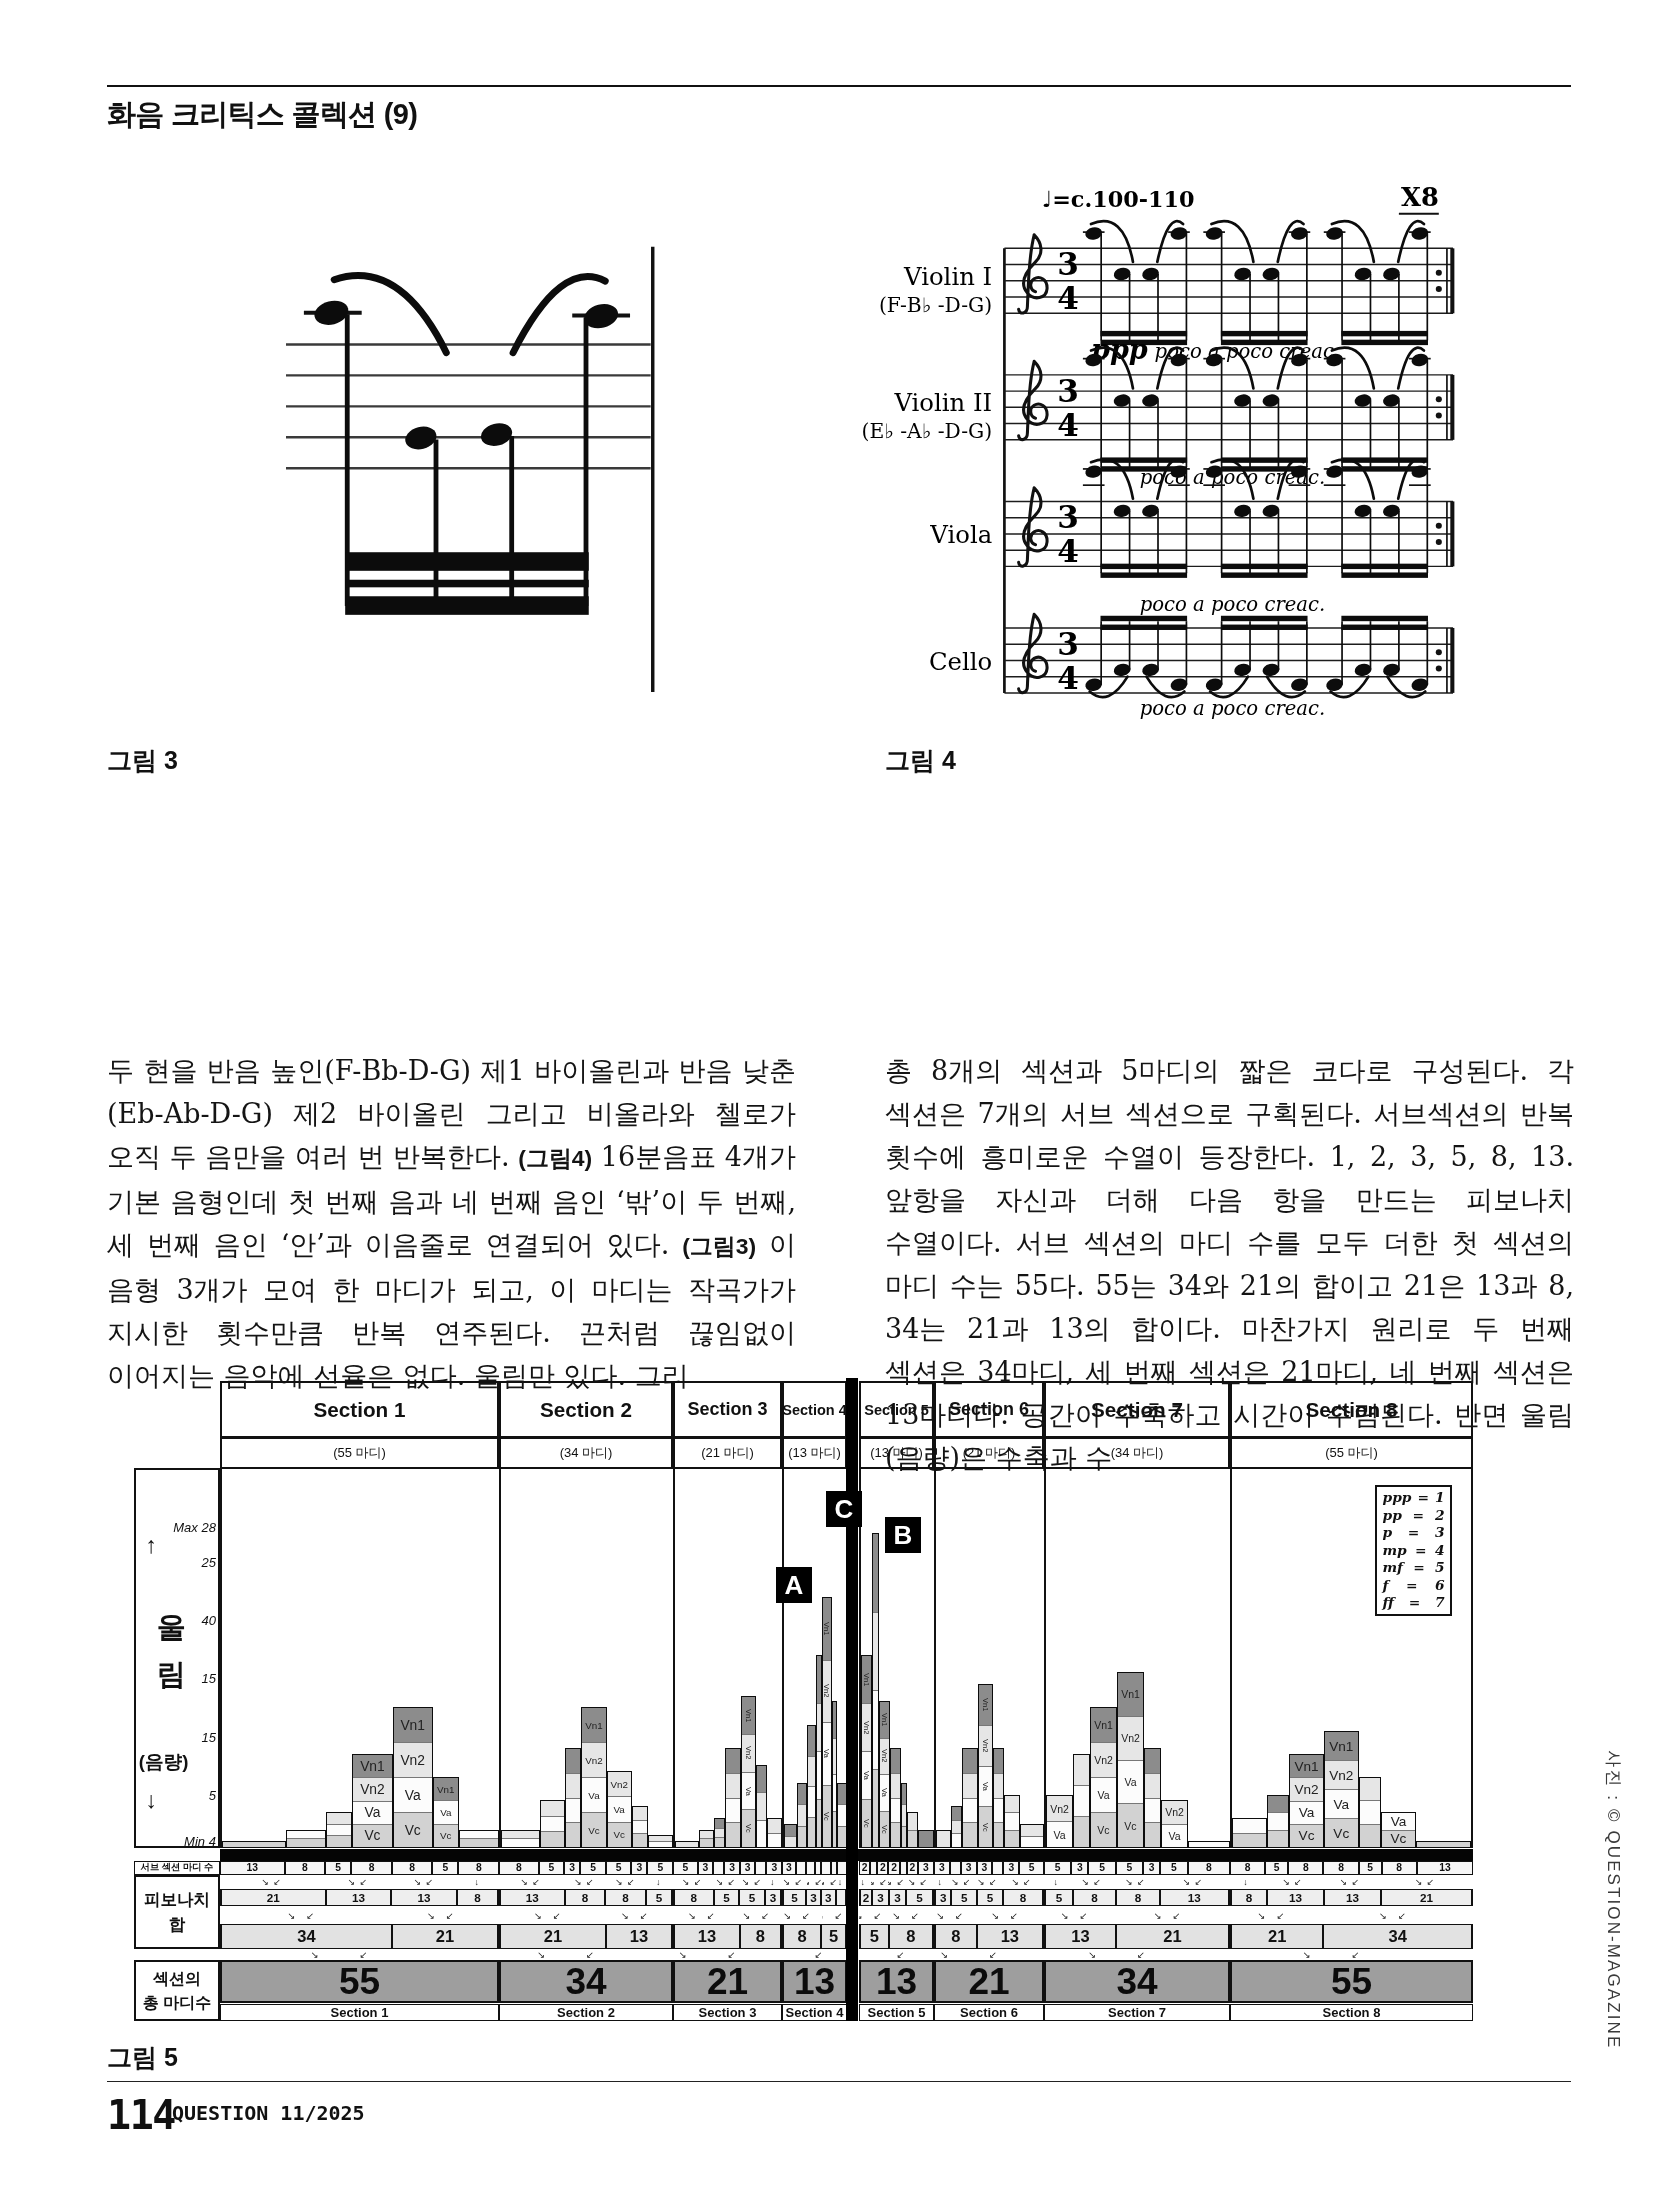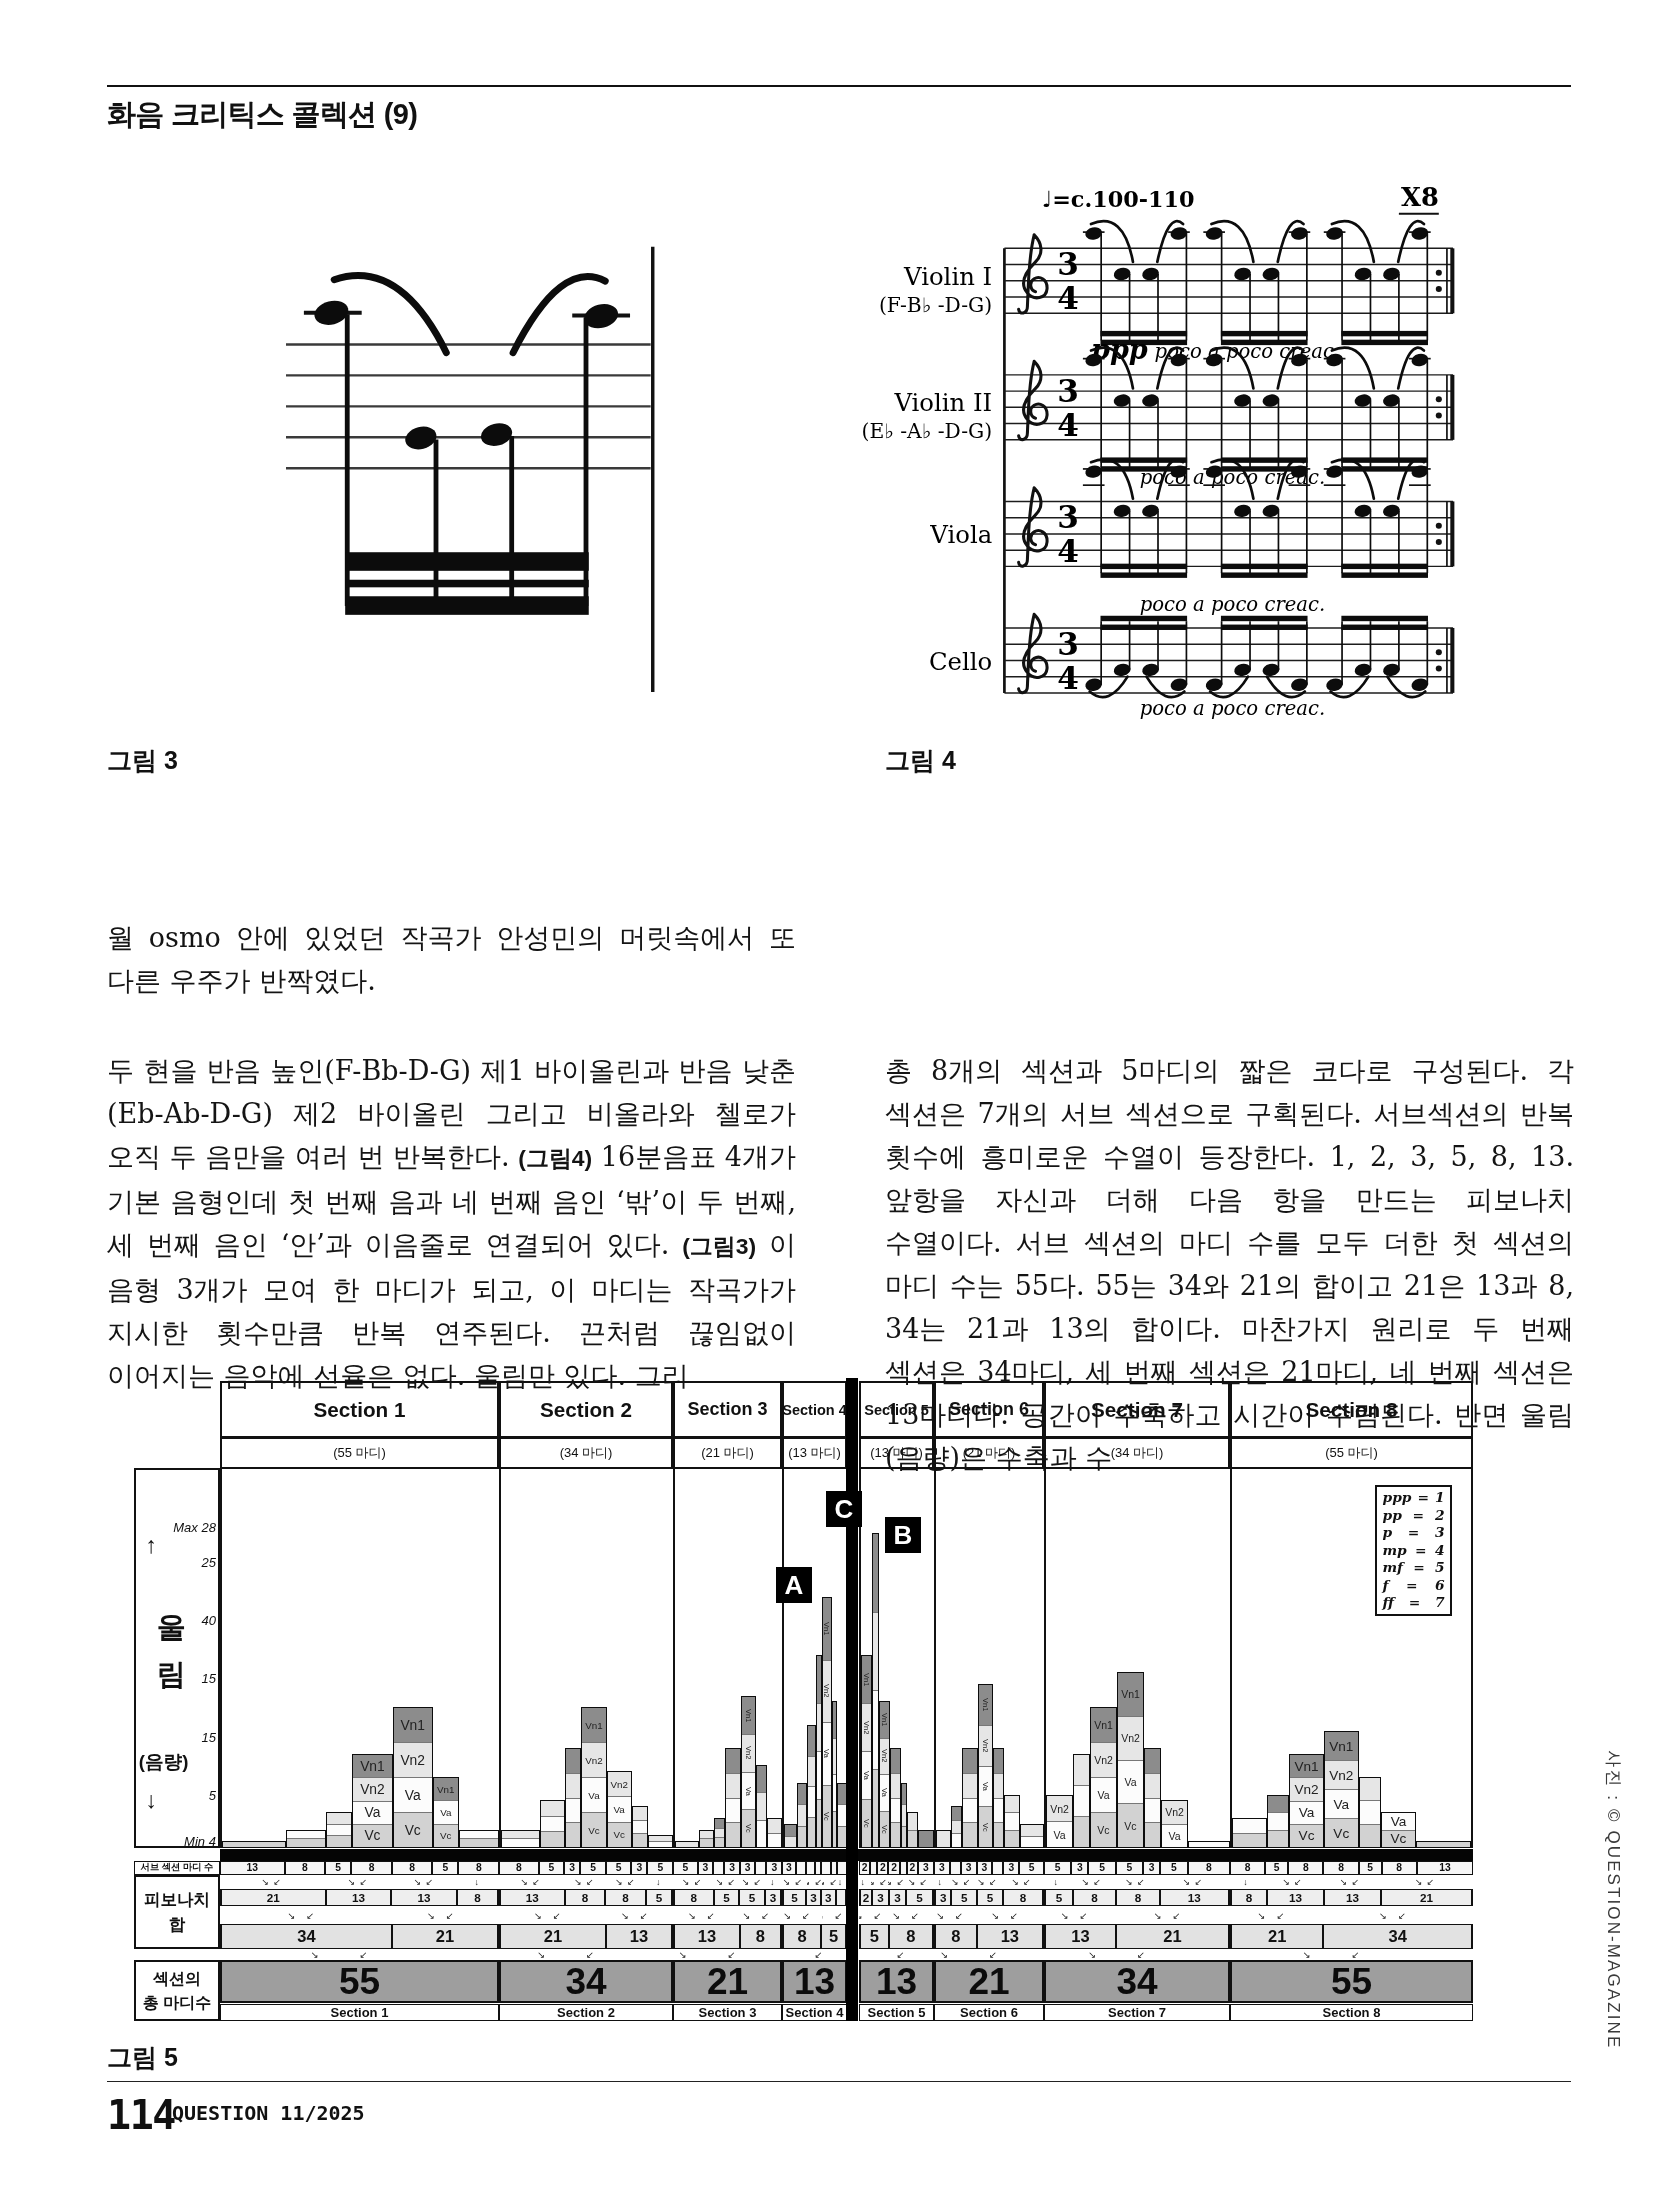--- a/index.html
+++ b/index.html
@@ -325,21 +325,20 @@
           <rect x="768" y="678" width="128" height="8" fill="#0c0c0c"></rect>
           <rect x="768" y="691" width="128" height="8" fill="#0c0c0c"></rect>
           <path d="M 752,790 Q 780,814 808,768" stroke="#0c0c0c" stroke-width="4" fill="none" stroke-linecap="round"></path>
           <path d="M 836,768 Q 864,814 892,790" stroke="#0c0c0c" stroke-width="4" fill="none" stroke-linecap="round"></path>
         </g>
         <text x="470" y="824" font-size="29" font-style="italic">poco a poco creac.</text>
       </g>
     </svg>
   <div class="figcap" style="left:885px;top:744px;">그림 4</div>
 
-  <div class="bodytext" style="left:107px;top:916px;">월 osmo 안에 있었던 작곡가 안성민의 머릿속에서 또 다른 우주가 반짝였다.</div>
   <div class="bodytext" style="left:107px;top:1049px;"><span>두 현을 반음 높인(F-Bb-D-G) 제1 바이올린과 반음 낮춘(Eb-Ab-D-G) 제2 바이올린 그리고 비올라와 첼로가 오직 두 음만을 여러 번 반복한다. </span><span class="run-bold">(그림4)</span><span> 16분음표 4개가 기본 음형인데 첫 번째 음과 네 번째 음인 ‘밖’이 두 번째, 세 번째 음인 ‘안’과 이음줄로 연결되어 있다. </span><span class="run-bold">(그림3)</span><span> 이 음형 3개가 모여 한 마디가 되고, 이 마디는 작곡가가 지시한 횟수만큼 반복 연주된다. 끈처럼 끊임없이 이어지는 음악에 선율은 없다. 울림만 있다. 그리</span></div>
   <div class="bodytext" style="left:885px;top:1049px;">총 8개의 섹션과 5마디의 짧은 코다로 구성된다. 각 섹션은 7개의 서브 섹션으로 구획된다. 서브섹션의 반복 횟수에 흥미로운 수열이 등장한다. 1, 2, 3, 5, 8, 13. 앞항을 자신과 더해 다음 항을 만드는 피보나치 수열이다. 서브 섹션의 마디 수를 모두 더한 첫 섹션의 마디 수는 55다. 55는 34와 21의 합이고 21은 13과 8, 34는 21과 13의 합이다. 마찬가지 원리로 두 번째 섹션은 34마디, 세 번째 섹션은 21마디, 네 번째 섹션은 13마디다. 공간이 수축하고 시간이 수렴된다. 반면 울림(음량)은 수축과 수</div>
 
   <div id="chart">
       <div style="position: absolute; box-sizing: border-box; left: 86px; top: 3.4px; width: 279px; height: 57px; border: 2.1px solid rgb(17, 17, 17); display: flex; align-items: center; justify-content: center; font-weight: 700; font-size: 20.7px; white-space: nowrap; overflow: hidden;">Section 1</div>
       <div style="position: absolute; box-sizing: border-box; left: 86px; top: 59px; width: 279px; height: 32px; border: 2.1px solid rgb(17, 17, 17); display: flex; align-items: center; justify-content: center; font-size: 13px; white-space: nowrap; overflow: hidden;">(55 마디)</div>
       <div style="position: absolute; box-sizing: border-box; left: 365px; top: 3.4px; width: 174px; height: 57px; border: 2.1px solid rgb(17, 17, 17); display: flex; align-items: center; justify-content: center; font-weight: 700; font-size: 20.7px; white-space: nowrap; overflow: hidden;">Section 2</div>
       <div style="position: absolute; box-sizing: border-box; left: 365px; top: 59px; width: 174px; height: 32px; border: 2.1px solid rgb(17, 17, 17); display: flex; align-items: center; justify-content: center; font-size: 13px; white-space: nowrap; overflow: hidden;">(34 마디)</div>
       <div style="position: absolute; box-sizing: border-box; left: 539px; top: 3.4px; width: 109px; height: 57px; border: 2.1px solid rgb(17, 17, 17); display: flex; align-items: center; justify-content: center; font-weight: 700; font-size: 18px; white-space: nowrap; overflow: hidden;">Section 3</div>
       <div style="position: absolute; box-sizing: border-box; left: 539px; top: 59px; width: 109px; height: 32px; border: 2.1px solid rgb(17, 17, 17); display: flex; align-items: center; justify-content: center; font-size: 13px; white-space: nowrap; overflow: hidden;">(21 마디)</div>

